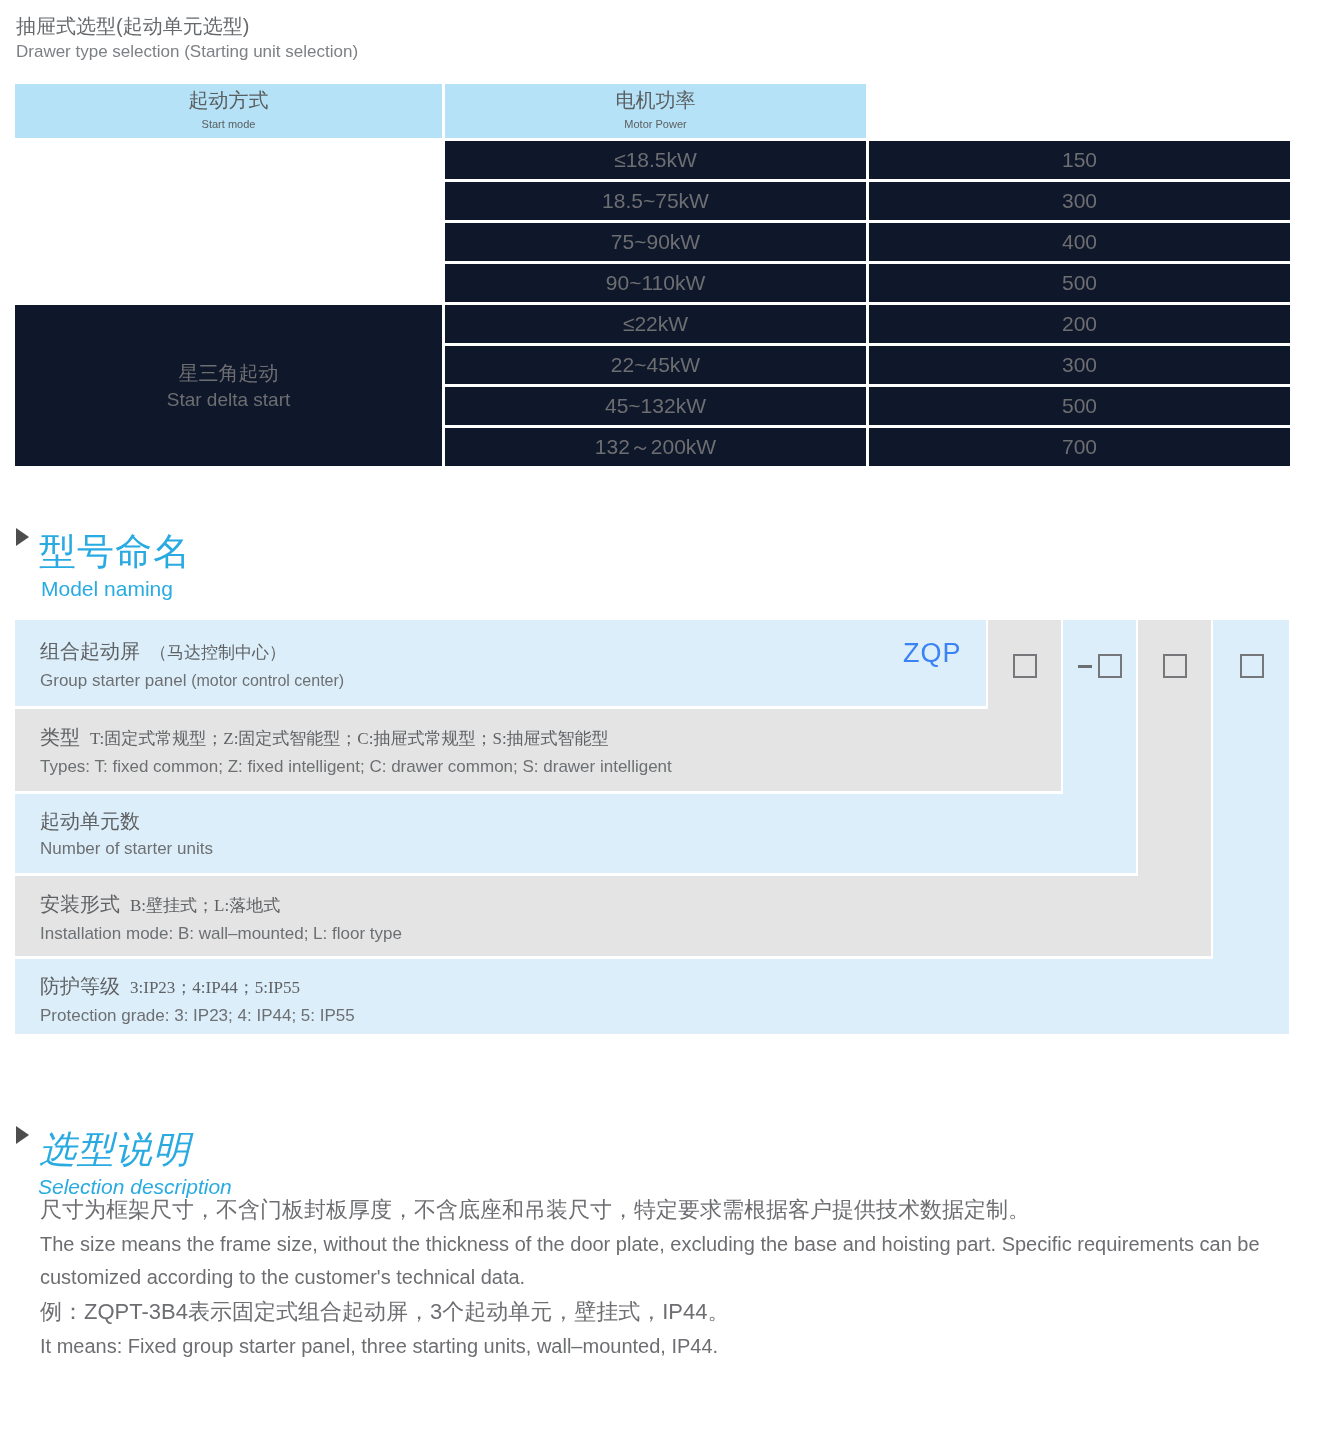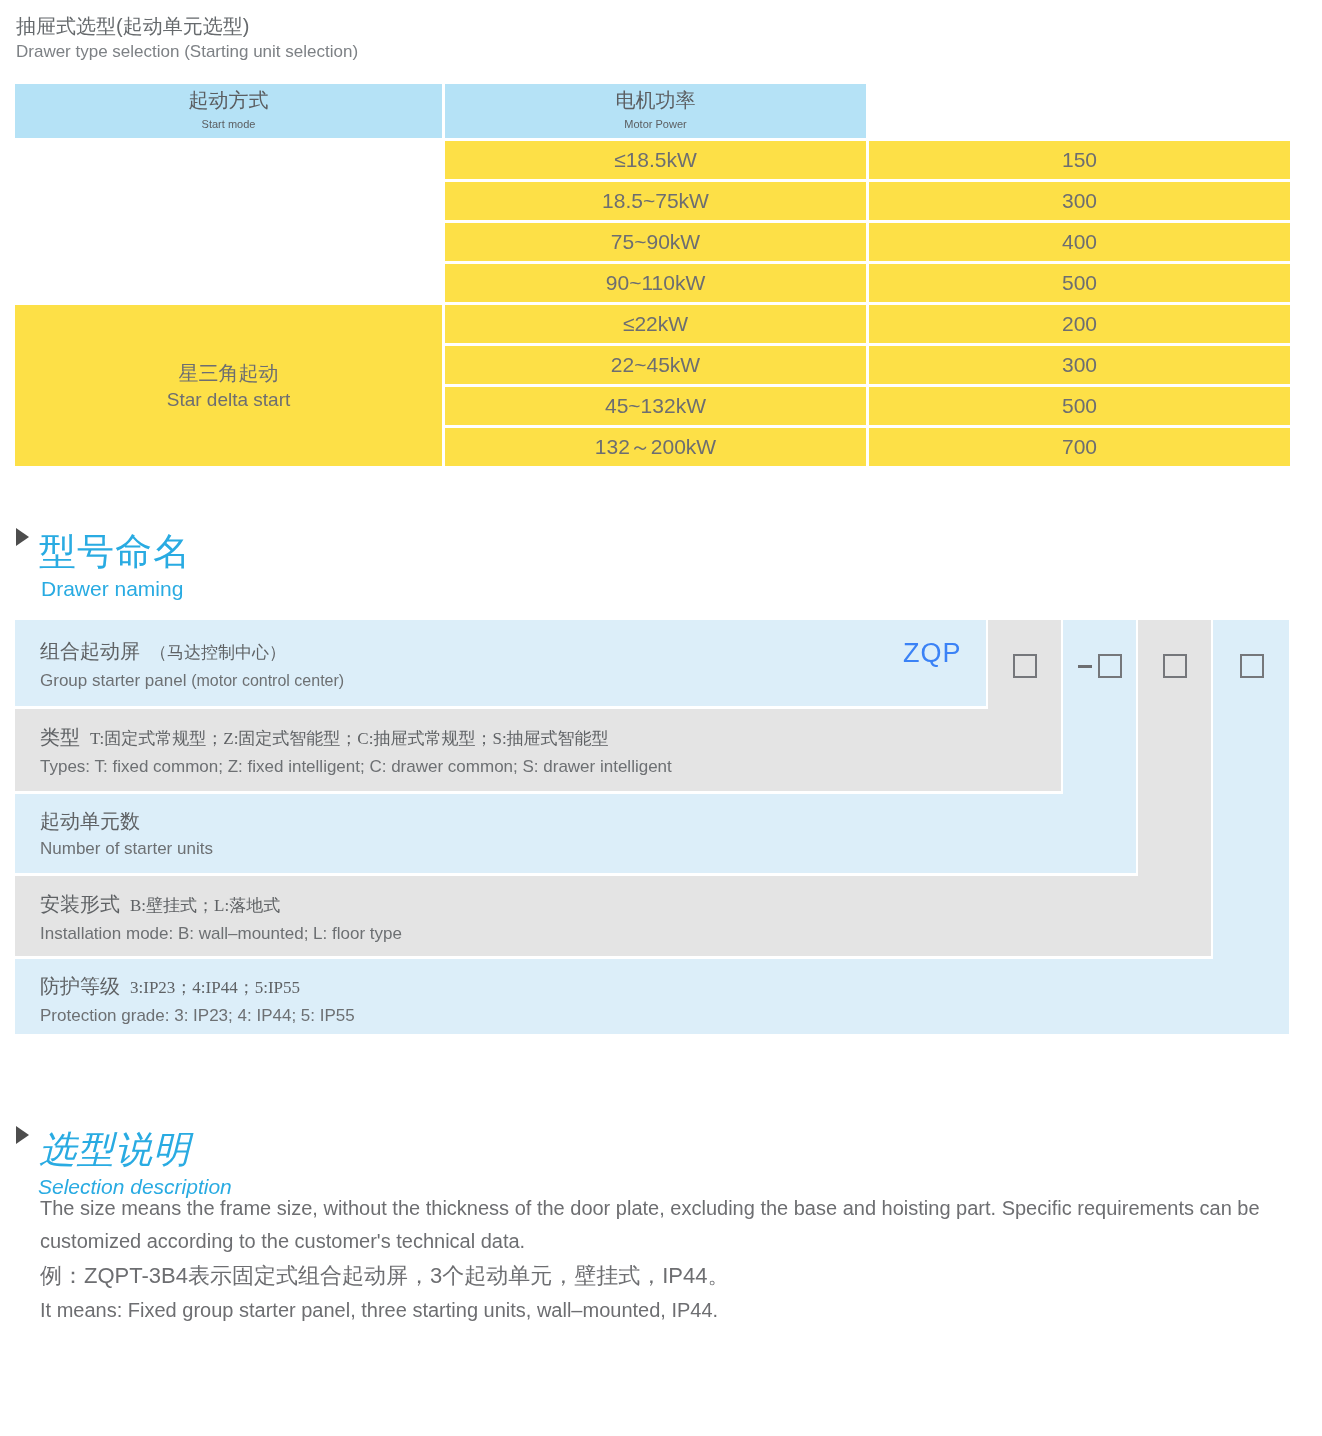--- a/index.html
+++ b/index.html
@@ -24,21 +24,21 @@
     grid-template-rows:54px repeat(8,38px);
     gap:3px;
   }
   .sel-table .th{
     background:#b5e2f6;color:#5b5e61;
     display:flex;flex-direction:column;align-items:center;justify-content:center;
   }
   .sel-table .th .zh{font-size:20px;line-height:26px;}
   .sel-table .th .en{font-size:11px;line-height:22px;}
   .sel-table .cell{
-    background:#fde047;color:#6d6e71;
+    background:#0f172a;color:#6d6e71;
     display:flex;flex-direction:column;align-items:center;justify-content:center;
     font-size:21px;
   }
   .sel-table .mode .zh{font-size:20px;line-height:28px;}
   .sel-table .mode .en{font-size:19px;line-height:25px;}
 
   
   .section-head{position:absolute;left:16px;}
   .sec1{top:528px;}
   .sec2{top:1126px;font-style:italic;}
@@ -119,21 +119,21 @@
     <div class="cell" style="grid-area:7/2">22~45kW</div>
     <div class="cell" style="grid-area:7/3">300</div>
     <div class="cell" style="grid-area:8/2">45~132kW</div>
     <div class="cell" style="grid-area:8/3">500</div>
     <div class="cell" style="grid-area:9/2">132～200kW</div>
     <div class="cell" style="grid-area:9/3">700</div>
   </div>
 
   <div class="section-head sec1">
     <span class="tri"></span><span class="sec-title">型号命名</span>
-    <div class="sec-sub">Drawer naming</div>
+    <div class="sec-sub">Model naming</div>
   </div>
 
   <div class="diagram">
 
     <div class="band b-blue" style="left:0;top:0;width:971px;height:86px;"></div>
     <div class="band b-gray" style="left:973px;top:0;width:73px;height:171px;"></div>
     <div class="band b-gray" style="left:0;top:89px;width:1046px;height:82px;"></div>
     <div class="band b-blue" style="left:1048px;top:0;width:73px;height:253px;"></div>
     <div class="band b-blue" style="left:0;top:174px;width:1121px;height:79px;"></div>
     <div class="band b-gray" style="left:1123px;top:0;width:73px;height:336px;"></div>
@@ -169,19 +169,20 @@
       <div class="dg-en"><span>Protection grade:  3: IP23; 4: IP44; 5: IP55</span></div>
     </div>
   </div>
 
   <div class="section-head sec2">
     <span class="tri"></span><span class="sec-title">选型说明</span>
     <div class="sec-sub">Selection description</div>
   </div>
 
   <div class="notes">
+    <div class="note-line note-zh">尺寸为框架尺寸，不含门板封板厚度，不含底座和吊装尺寸，特定要求需根据客户提供技术数据定制。</div>
     <div class="note-line note-en">The size means the frame size, without the thickness of the door plate, excluding the base and hoisting part. Specific requirements can be</div>
     <div class="note-line note-en">customized according to the customer's technical data.</div>
     <div class="note-line note-zh">例：ZQPT-3B4表示固定式组合起动屏，3个起动单元，壁挂式，IP44。</div>
     <div class="note-line note-en">It means: Fixed group starter panel, three starting units, wall–mounted, IP44.</div>
   </div>
 
 </div>
 
 </body></html>

